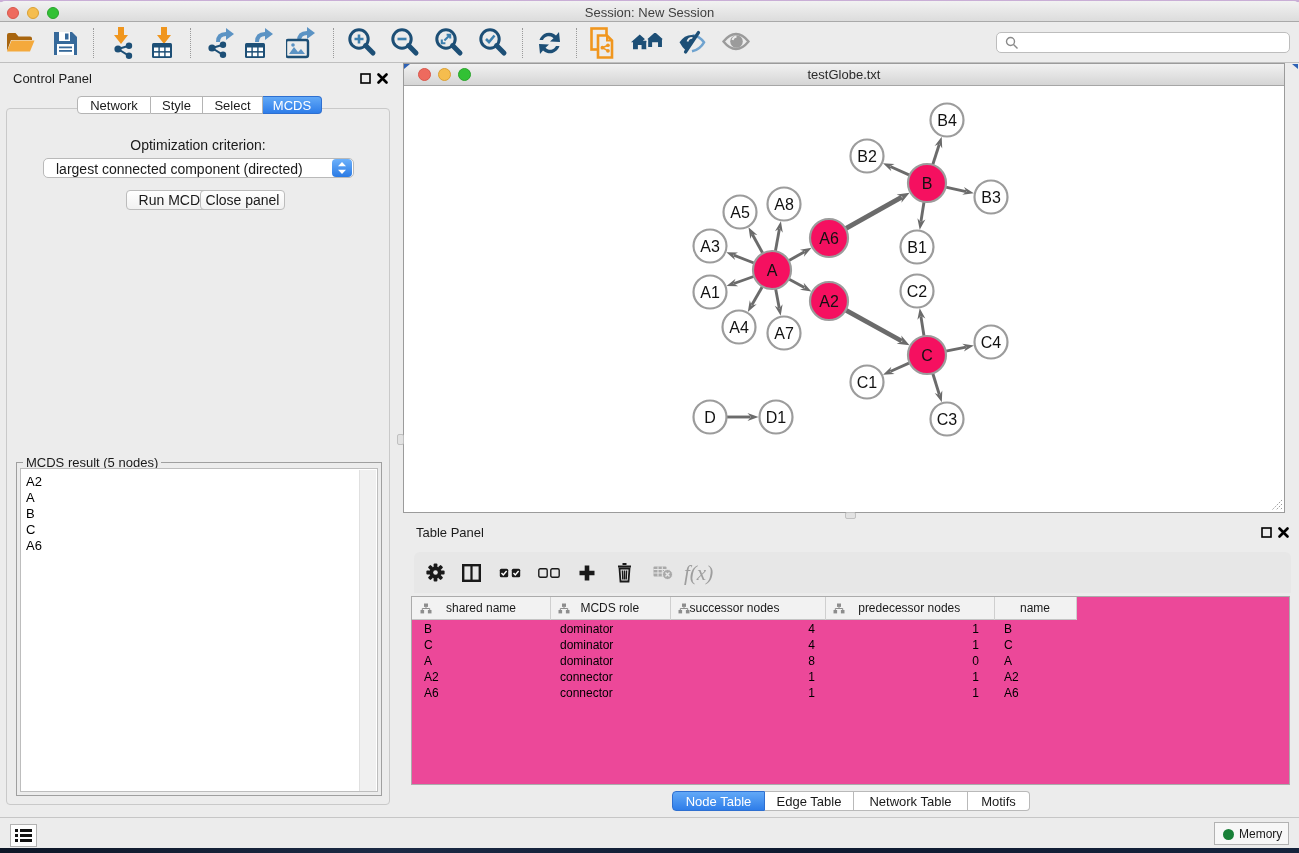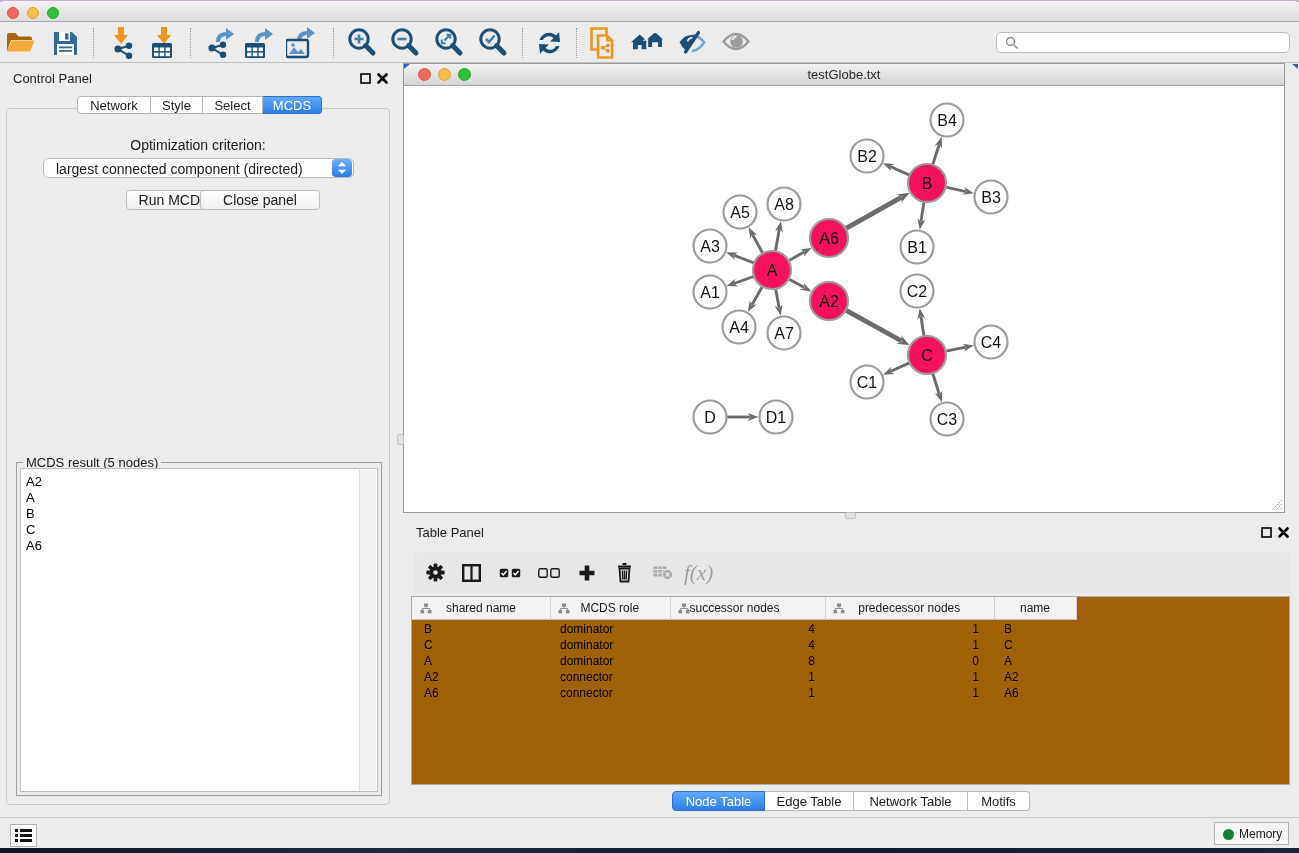--- a/index.html
+++ b/index.html
@@ -32,37 +32,38 @@
 .listitem { position:absolute; left:5px; font-size:13px; color:#000; }
 .scrolltrack { position:absolute; right:1px; top:1px; width:17px; height:321px; background:#f0f0f0; border-left:1px solid #e0e0e0; }
 
 .netwin { left:403px; top:63px; width:882px; height:450px; background:#fff; border:1px solid #9b9b9b; }
 .nettitle { position:absolute; left:0; top:0; width:100%; height:22px;
   background:linear-gradient(#f1f1f1,#d5d5d5); border-bottom:1px solid #a6a6a6; }
 .nettl { position:absolute; border-radius:50%; width:13px; height:13px; top:4px; }
 
 .tp-title { left:416px; top:525px; font-size:13px; color:#1c1c1c; }
 .tp-toolbar { left:414px; top:552px; width:877px; height:41px; background:#e7e7e7; border-radius:6px 6px 0 0; }
-.tbl { left:411px; top:596px; width:879px; height:189px; background:#a16207; border:1px solid #ababab; }
+.tbl { left:411px; top:596px; width:879px; height:189px; background:#ec4899; border:1px solid #ababab; }
 .thead { position:absolute; left:0; top:0; height:23px; background:#f2f2f2; border-bottom:1px solid #c4c4c4; }
 .thname { position:absolute; top:4px; font-size:12px; color:#1a1a1a; text-align:center; }
 .thsep { position:absolute; top:0; height:23px; width:0; border-left:1px solid #cfcfcf; }
 .td { position:absolute; font-size:12px; color:#000; }
 .btab { position:absolute; top:791px; height:20px; background:#fff; border:1px solid #b9b9b9;
   font-size:13px; color:#1a1a1a; text-align:center; line-height:19px; }
 .statusline { left:0; top:817px; width:1299px; height:1px; background:#c6c6c6; }
 .statusbar { left:0; top:818px; width:1299px; height:30px; background:#ececec; }
 .darkstrip { left:0; top:848px; width:1299px; height:5px; background:linear-gradient(90deg,#0d1626,#1b2a45 30%,#0e1a30 60%,#15233c); }
 </style></head>
 <body>
 <div class="abs" style="left:0;top:0;width:1299px;height:2px;background:#c9aed6;"></div>
 <div class="abs titlebar">
   <div class="tl" style="left:7px;background:#ee6a5e;border:1px solid #d8574b;"></div>
   <div class="tl" style="left:27px;background:#f5bd4e;border:1px solid #dba032;"></div>
   <div class="tl" style="left:47px;background:#32c135;border:1px solid #2aa32c;"></div>
+  <div class="ttext">Session: New Session</div>
 </div>
 <div class="abs toolbar">
     <svg class="abs" style="left:5px;top:6px" width="30" height="28" viewBox="0 0 30 28">
 <path d="M2,22 L2,6 Q2,4 4,4 L10.5,4 L13.5,7.5 L25,7.5 Q27,7.5 27,9.5 L27,11 L6,11 Z" fill="#a8650f"></path>
 <path d="M2,22.5 L6.5,11.5 L29.5,11.5 L25,22.5 Z" fill="#f4a93c"></path>
     </svg>
     <svg class="abs" style="left:52px;top:7px" width="27" height="27" viewBox="0 0 27 27">
 <path d="M2,2 L20,2 L25,7 L25,25 L2,25 Z" fill="#36699a"></path>
 <rect x="7" y="2" width="11" height="9" fill="#fff"></rect>
 <rect x="13" y="3.5" width="3.5" height="6" fill="#36699a"></rect>
@@ -214,21 +215,21 @@
 <div class="seg" style="left:263px;width:59px;border-left:none;border-radius:0 4px 4px 0;background:linear-gradient(#62a9f7,#2e7de9);color:#fff;border-color:#2e6fd0;">MCDS</div>
 <div class="abs optlabel">Optimization criterion:</div>
 <div class="abs combo">
     <span class="combotext">largest connected component (directed)</span>
   <div class="combobtn"><svg width="20" height="18" viewBox="0 0 20 18">
         <path d="M6,7.2 L10,3 L14,7.2 Z" fill="#fff"></path>
         <path d="M6,10.8 L10,15 L14,10.8 Z" fill="#fff"></path>
       </svg></div>
 </div>
 <div class="pbtn" style="left:92px;width:96px;margin-left:34px;">Run MCDS</div>
-<div class="pbtn" style="left:200px;width:120px;">Close panel</div>
+<div class="pbtn" style="left:200px;width:85px;">Close panel</div>
 <div class="abs groupbox"></div>
 <div class="abs grouplabel">MCDS result (5 nodes)</div>
 <div class="abs listbox">
   <div class="listitem" style="top:5px;">A2</div>
   <div class="listitem" style="top:21px;">A</div>
   <div class="listitem" style="top:37px;">B</div>
   <div class="listitem" style="top:53px;">C</div>
   <div class="listitem" style="top:69px;">A6</div>
   <div class="scrolltrack"></div>
 </div>

